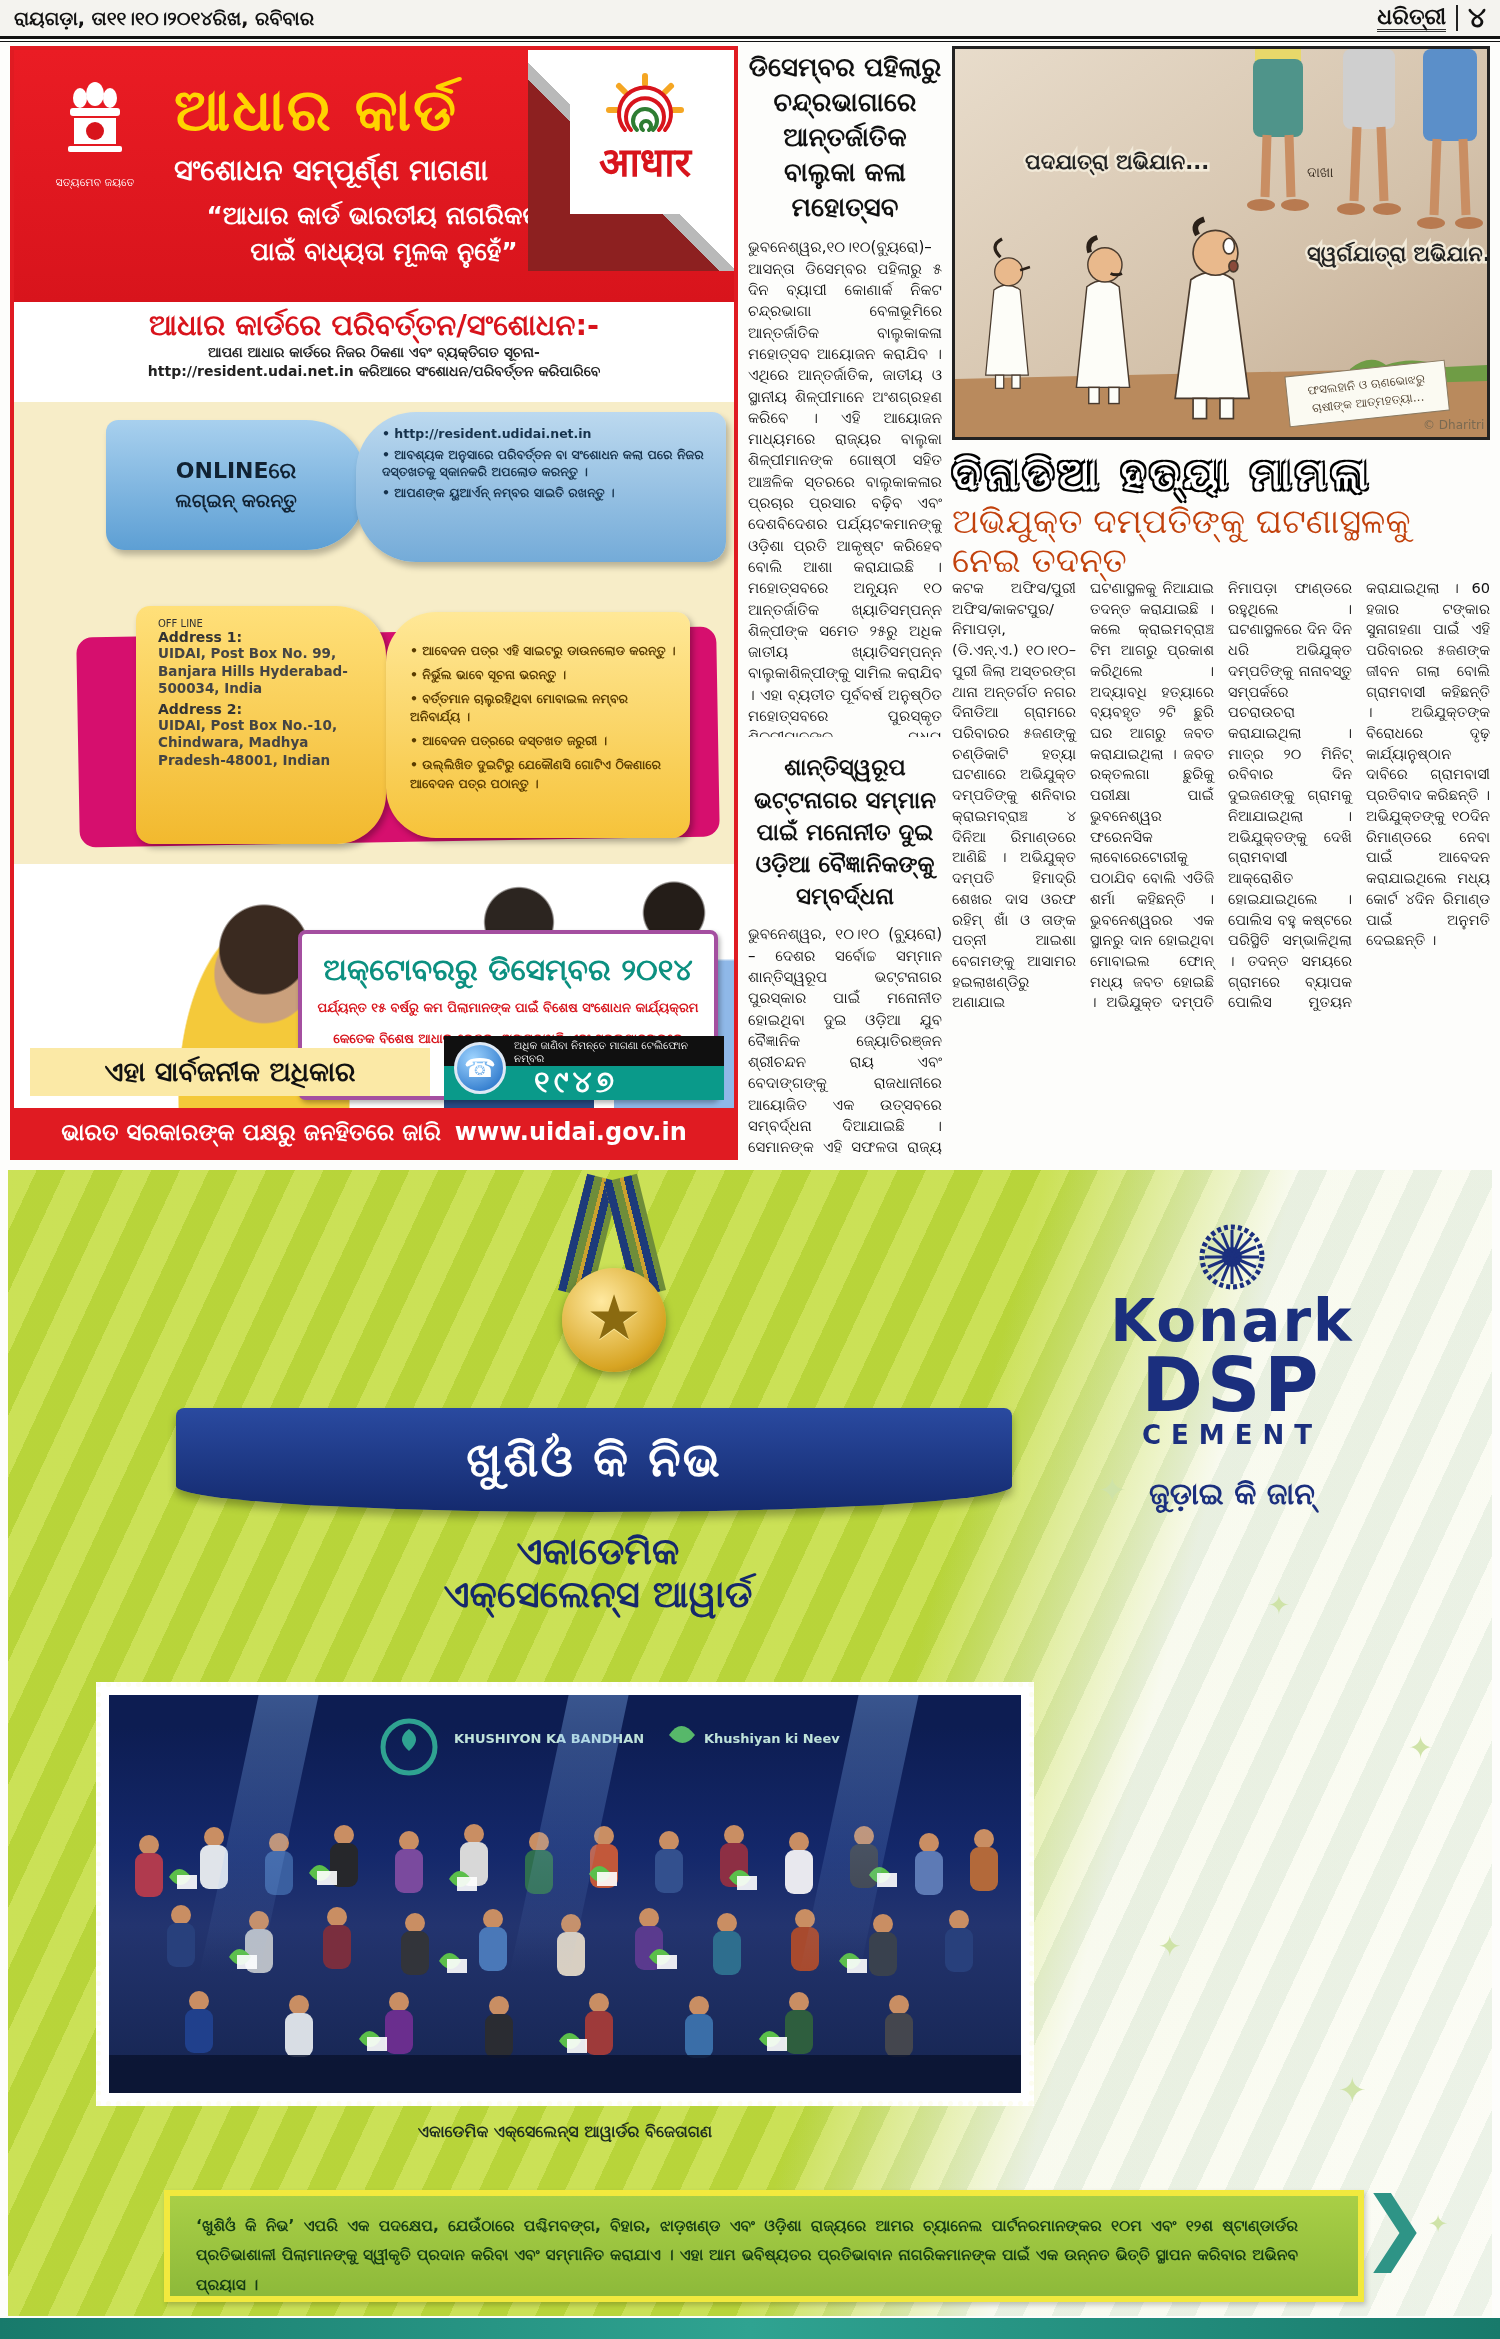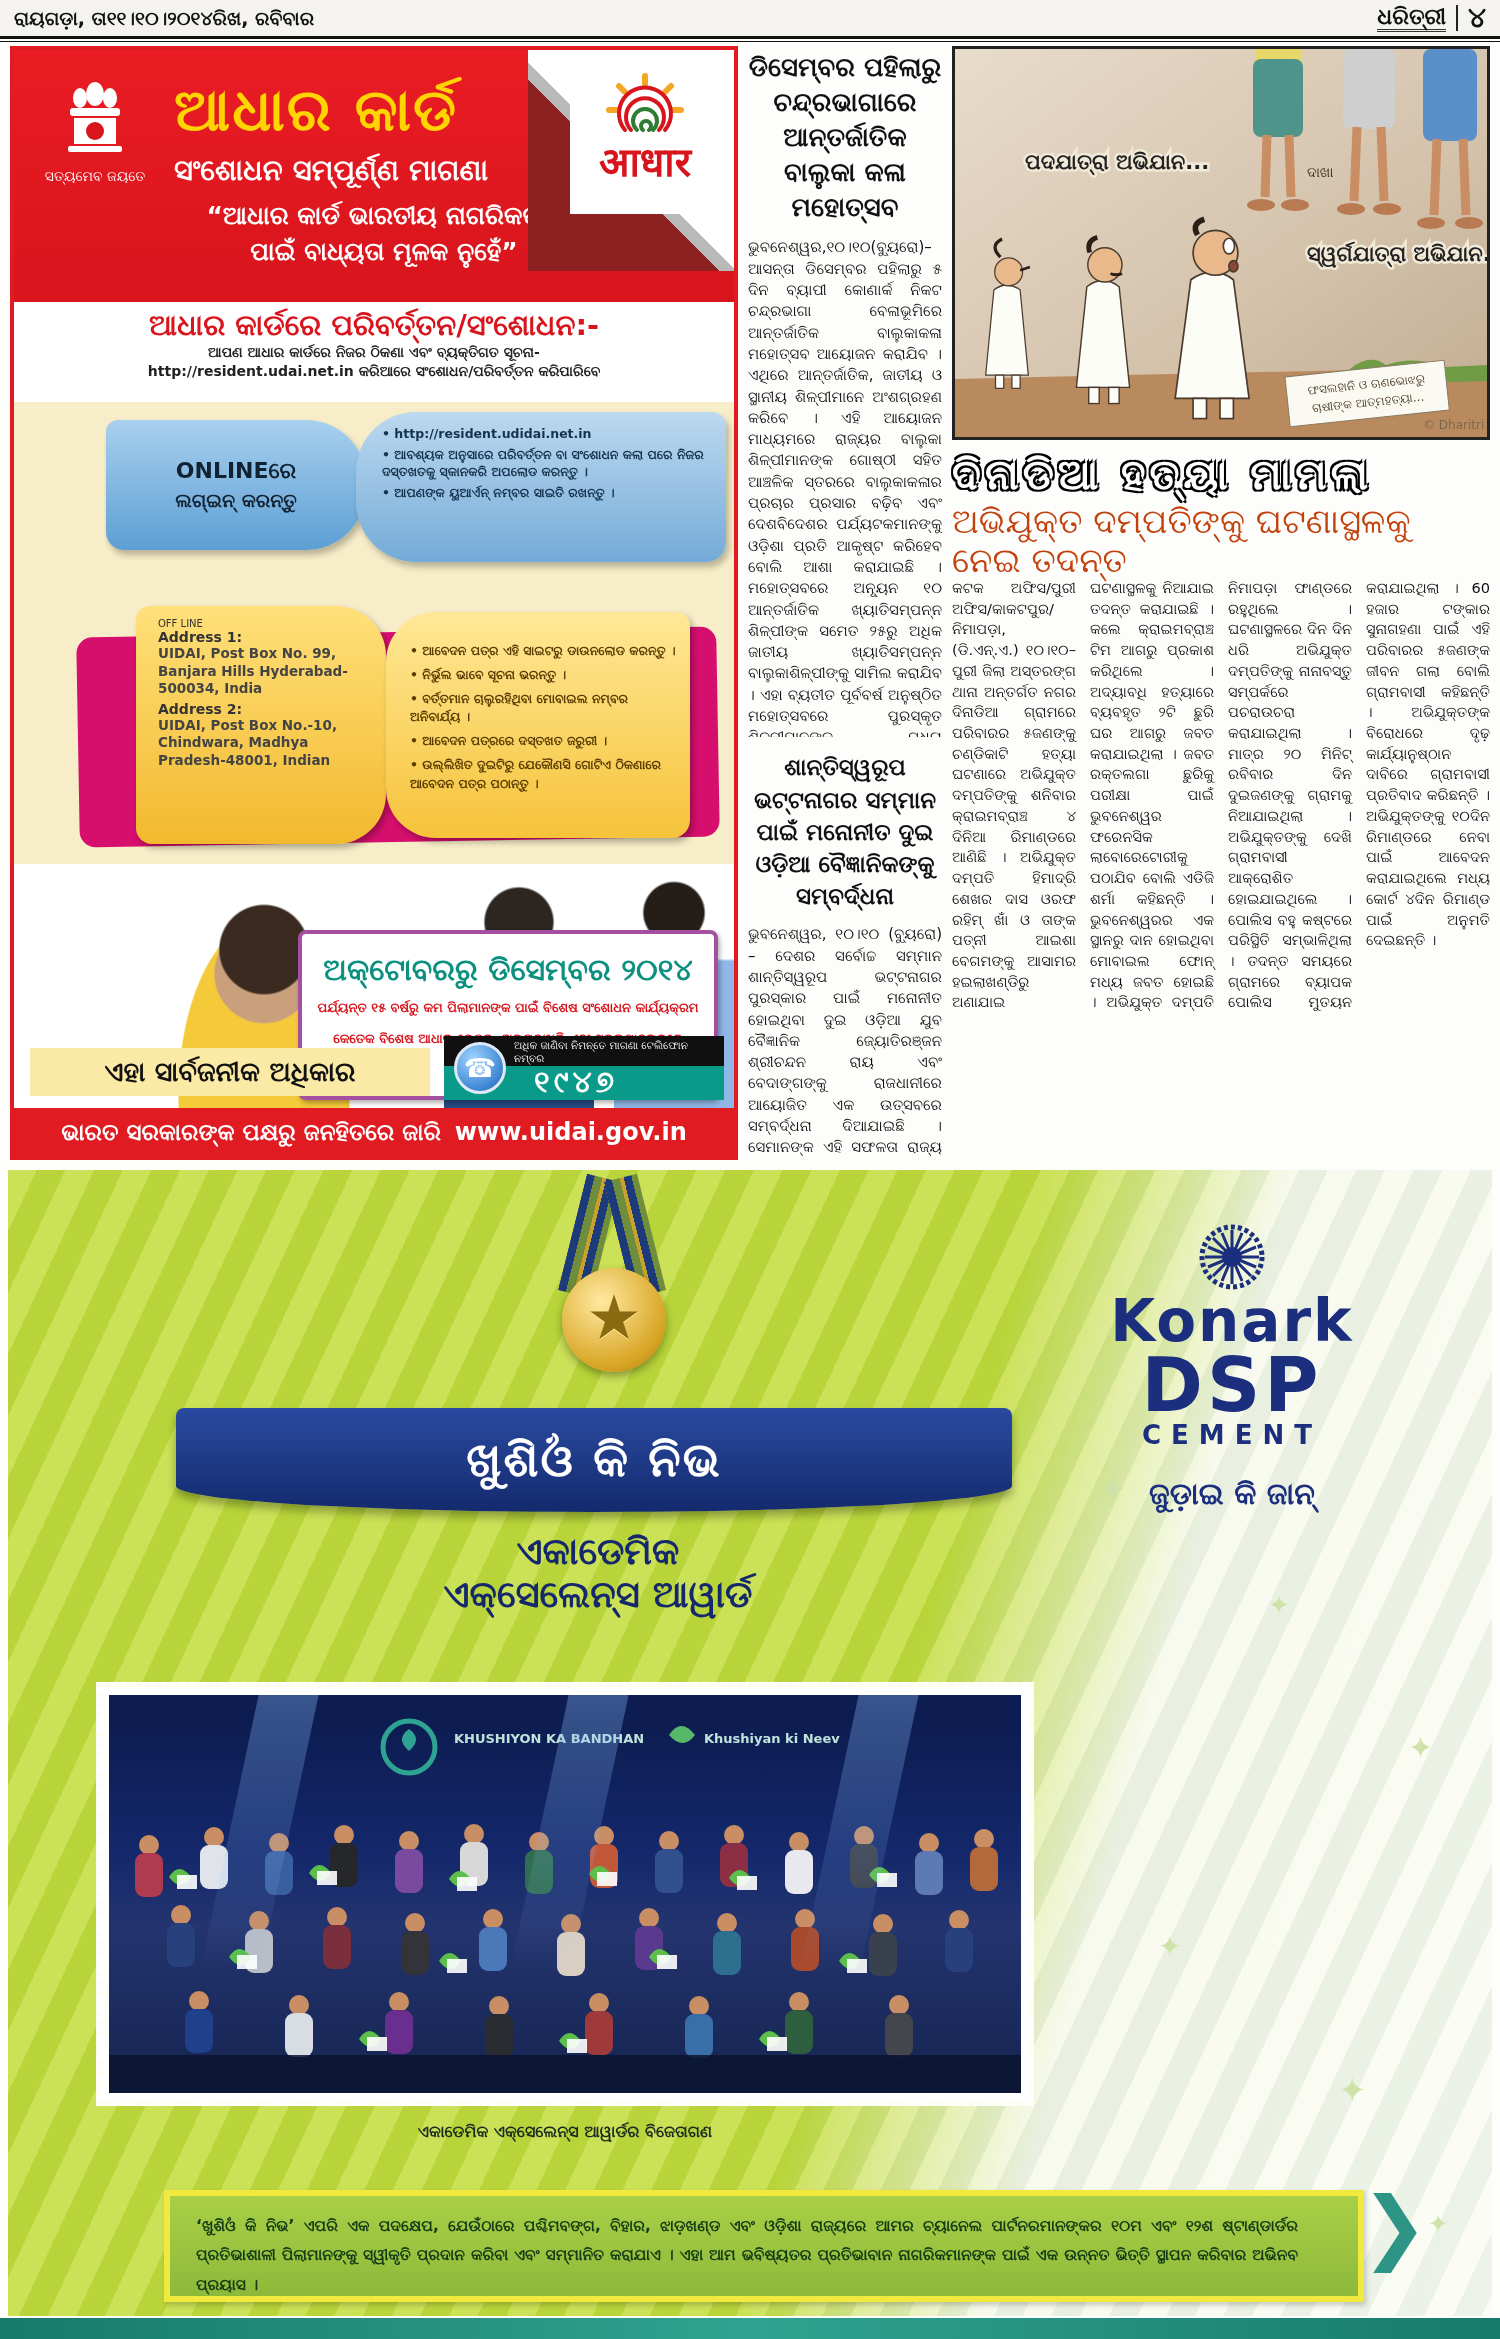--- a/index.html
+++ b/index.html
@@ -18,21 +18,21 @@
 
   
   .ad1 { position:absolute; left:10px; top:46px; width:728px; height:1114px; border:4px solid #e01b22; background:#f7edc8; }
   .ad1-red { position:relative; height:252px; background:linear-gradient(180deg,#ea1c24,#d8141c); overflow:hidden; }
   .curl { position:absolute; right:-4px; top:-4px; width:210px; height:225px; background:linear-gradient(225deg,#fff 0 52%,#b9b9b9 52% 56%, #8d2020 56%); }
   .uid-logo { position:absolute; right:14px; top:14px; width:150px; height:150px; background:#fff; text-align:center; }
   .uid-fp { display:block; margin:8px auto 0; }
   .uid-word { font-size:40px; font-weight:bold; color:#d8141c; line-height:1;text-align:center; }
   .emblem { position:absolute; left:26px; top:28px; width:110px; text-align:center; color:#fff; }
   .emblem svg { display:block; margin:0 auto; }
-  .emblem-cap { font-size:14px; margin-top:4px; }
+  .emblem-cap { font-size:11px; margin-top:12px; }
   .ad1-title { margin:26px 0 0 160px; font-size:58px; font-weight:800; color:#ffd400; letter-spacing:2px; }
   .ad1-sub { margin:8px 0 0 160px; font-size:29px; font-weight:bold; color:#fff; }
   .ad1-quote { margin:10px 0 0 110px; font-size:25px; font-weight:bold; color:#fff; line-height:1.45; text-align:center; width:520px; }
   .ad1-white { height:100px; background:#fff; text-align:center; padding-top:6px; }
   .ad1-sec-h { font-size:29px; font-weight:800; color:#d8141c; }
   .ad1-note { font-size:14px; font-weight:bold; color:#222; line-height:1.35; }
   .book { position:relative; margin:10px 12px 0; height:190px; }
   .book-blue-l { position:absolute; left:80px; top:8px; width:260px; height:130px; background:linear-gradient(180deg,#a8d0ee,#5d9fd4); border-radius:12px 60px 60px 18px; box-shadow:3px 5px 6px rgba(0,0,0,.25); display:flex; flex-direction:column; justify-content:center; text-align:center; }
   .book-blue-r { position:absolute; left:330px; top:0; width:370px; height:150px; background:linear-gradient(180deg,#bcd9ef,#74abd8); border-radius:60px 14px 20px 60px; box-shadow:3px 5px 6px rgba(0,0,0,.25); padding:14px 12px 0 26px; }
   .online-1 { font-size:22px; font-weight:800; color:#123; }

